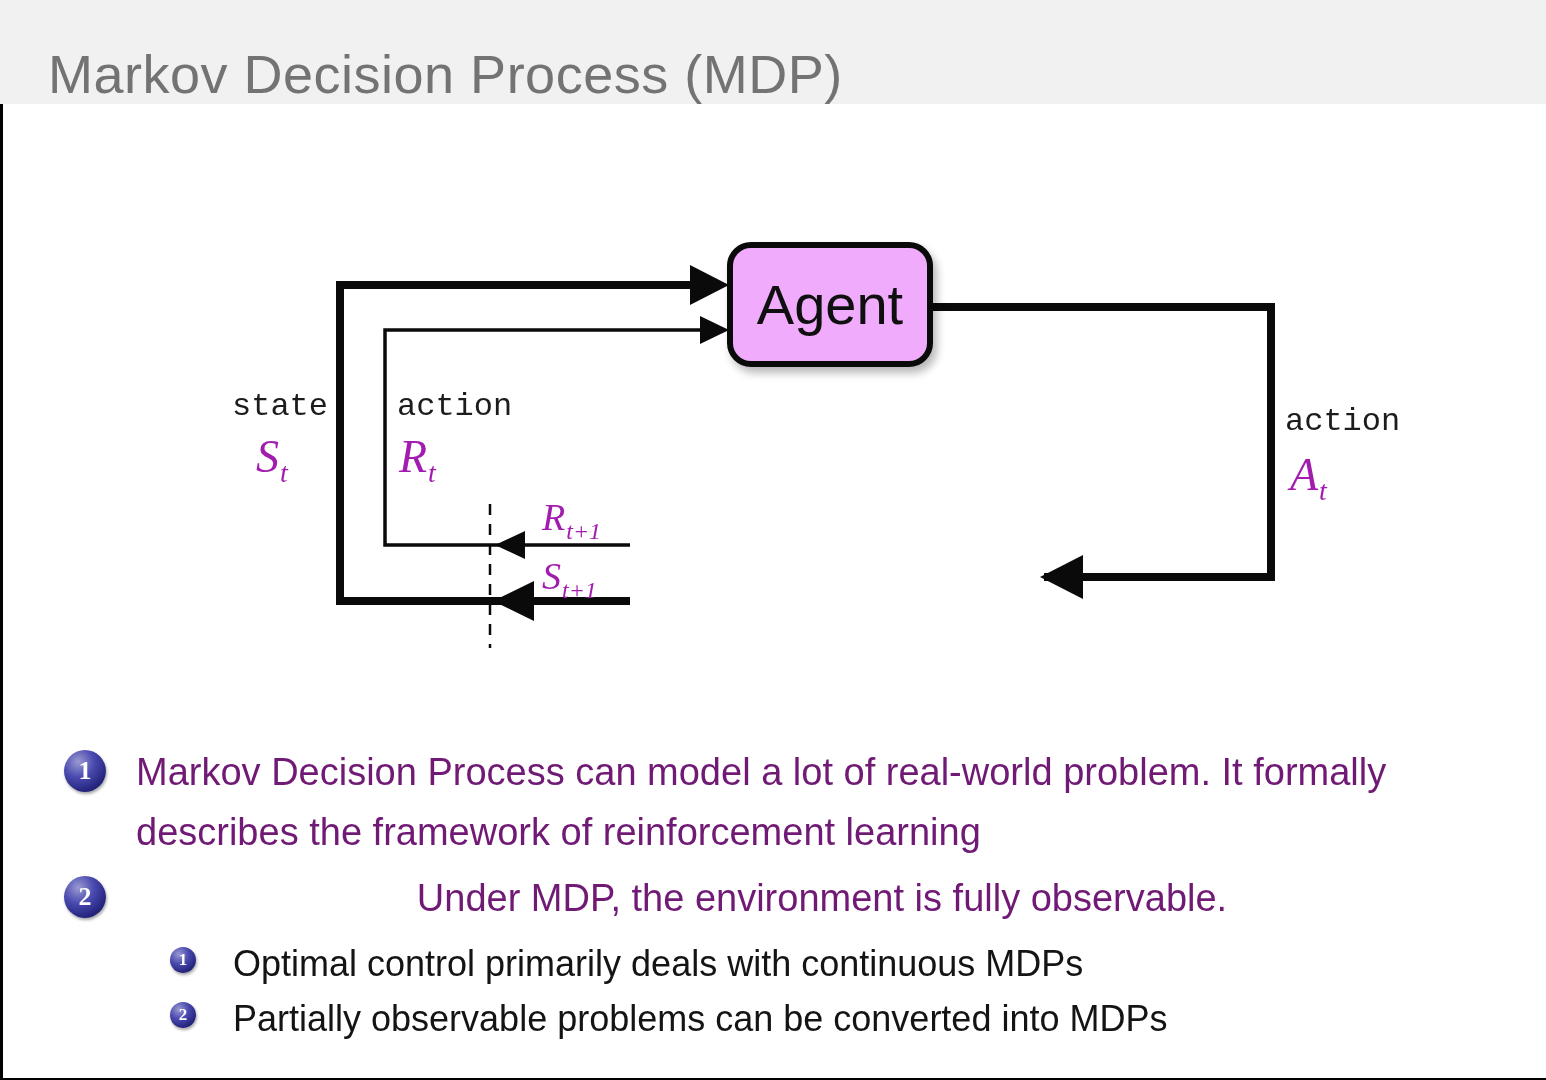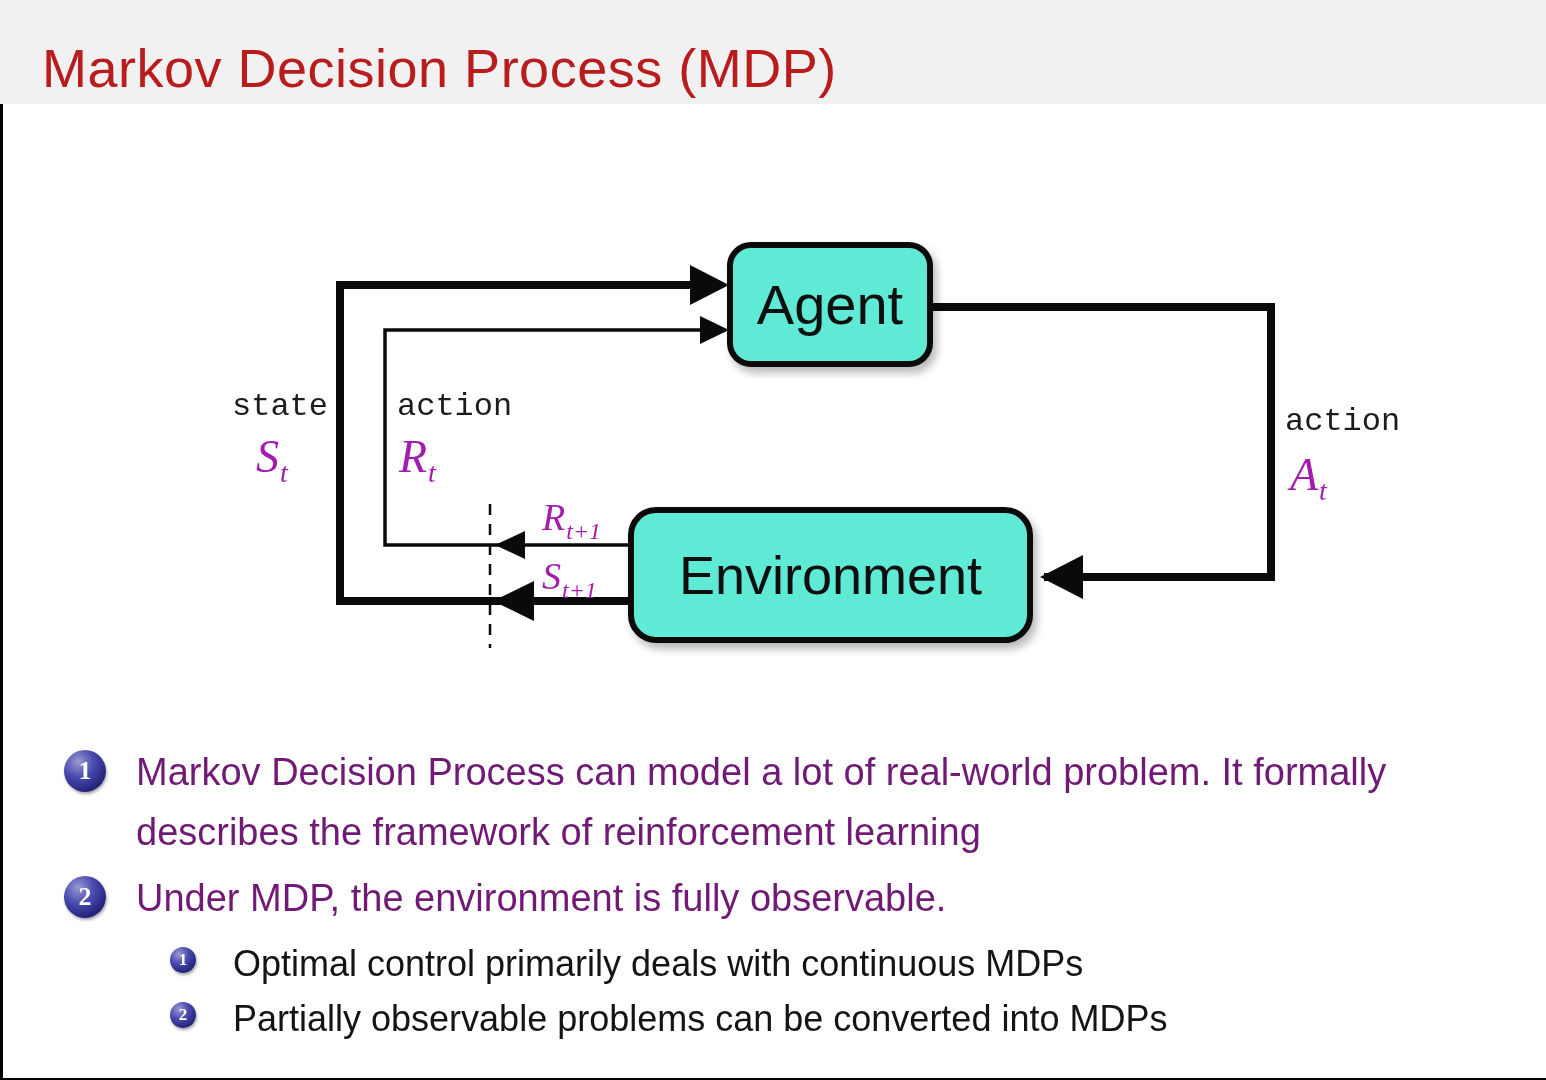--- a/index.html
+++ b/index.html
@@ -6,29 +6,29 @@
   .slide{
     position:relative;width:1546px;height:1080px;background:#ffffff;
     overflow:hidden;font-family:"Liberation Sans",sans-serif;color:#141414;
   }
   .edge-left{position:absolute;left:0;top:0;width:3px;height:1080px;background:#000;}
   .edge-bottom{position:absolute;left:0;bottom:0;width:1546px;height:2px;background:#000;}
 
   
   .header{position:absolute;left:0;top:0;width:1546px;height:104px;background:#f1f1f1;}
   .title{
-    margin:12px;position:absolute;left:30px;top:0;height:104px;line-height:112px;
-    font-size:54px;font-weight:500;color:#b91c1c;letter-spacing:0.5px;
+    margin:18px;position:absolute;left:30px;top:0;height:104px;line-height:112px;
+    font-size:54px;font-weight:500;color:#737373;letter-spacing:0.5px;
   }
 
   
   .figure{position:absolute;left:0;top:0;width:1546px;height:720px;}
   .figure svg{position:absolute;left:0;top:0;}
   .node{
-    position:absolute;box-sizing:border-box;background:#5eead4;border:6px solid #0a0a0a;
+    position:absolute;box-sizing:border-box;background:#f0abfc;border:6px solid #0a0a0a;
     display:flex;align-items:center;justify-content:center;
     box-shadow:4px 6px 8px rgba(0,0,0,0.28);z-index:2;
   }
   .node-agent{left:727px;top:242px;width:206px;height:125px;border-radius:24px;}
   .node-env{left:628px;top:507px;width:405px;height:136px;border-radius:28px;}
   .node-agent span{font-size:56px;color:#0f0f0f;}
   .node-env span{font-size:54px;color:#0f0f0f;}
 
   .dlabel{position:absolute;font-size:32px;color:#1c1c1c;z-index:2;font-family:Liberation Mono, monospace;}
   .math{
@@ -79,23 +79,20 @@
 
       <polyline points="933,307 1271,307 1271,577 1044,577" fill="none" stroke="#0a0a0a" stroke-width="8"></polyline>
       <polygon points="1040,577 1083,555 1083,599" fill="#0a0a0a"></polygon>
 
       <line x1="490" y1="504" x2="490" y2="648" stroke="#0a0a0a" stroke-width="2.5" stroke-dasharray="11,9"></line>
     </svg>
 
     <div class="node node-agent">
       <span>Agent</span>
     </div>
-    <div class="node node-env">
-      <span>Environment</span>
-    </div>
 
     <div class="dlabel" style="left:232px;top:388px;">state</div>
     <div class="math" style="left:256px;top:434px;">
       <span class="sym">S</span><sub>t</sub>
     </div>
 
     <div class="dlabel" style="left:397px;top:388px;">action</div>
     <div class="math" style="left:399px;top:434px;">
       <span class="sym">R</span><sub>t</sub>
     </div>
@@ -116,21 +113,21 @@
   <div>
 
     <div class="ball ball-lg" style="left:64px;top:750px;">
       <span>1</span>
     </div>
     <div class="btext" style="left:136px;top:742px;width:1372px;">Markov Decision Process can model a lot of real-world problem. It formally describes the framework of reinforcement learning</div>
 
     <div class="ball ball-lg" style="left:64px;top:876px;">
       <span>2</span>
     </div>
-    <div class="btext" style="left:136px;top:868px;width:1372px;">Under MDP, the environment is fully observable.</div>
+    <div class="btext" style="left:136px;top:868px;width:1372px;text-align:center;">Under MDP, the environment is fully observable.</div>
 
     <div class="ball ball-sm" style="left:170px;top:947px;">
       <span>1</span>
     </div>
     <div class="stext" style="left:233px;top:936px;width:1280px;">Optimal control primarily deals with continuous MDPs</div>
 
     <div class="ball ball-sm" style="left:170px;top:1002px;">
       <span>2</span>
     </div>
     <div class="stext" style="left:233px;top:991px;width:1280px;">Partially observable problems can be converted into MDPs</div>

